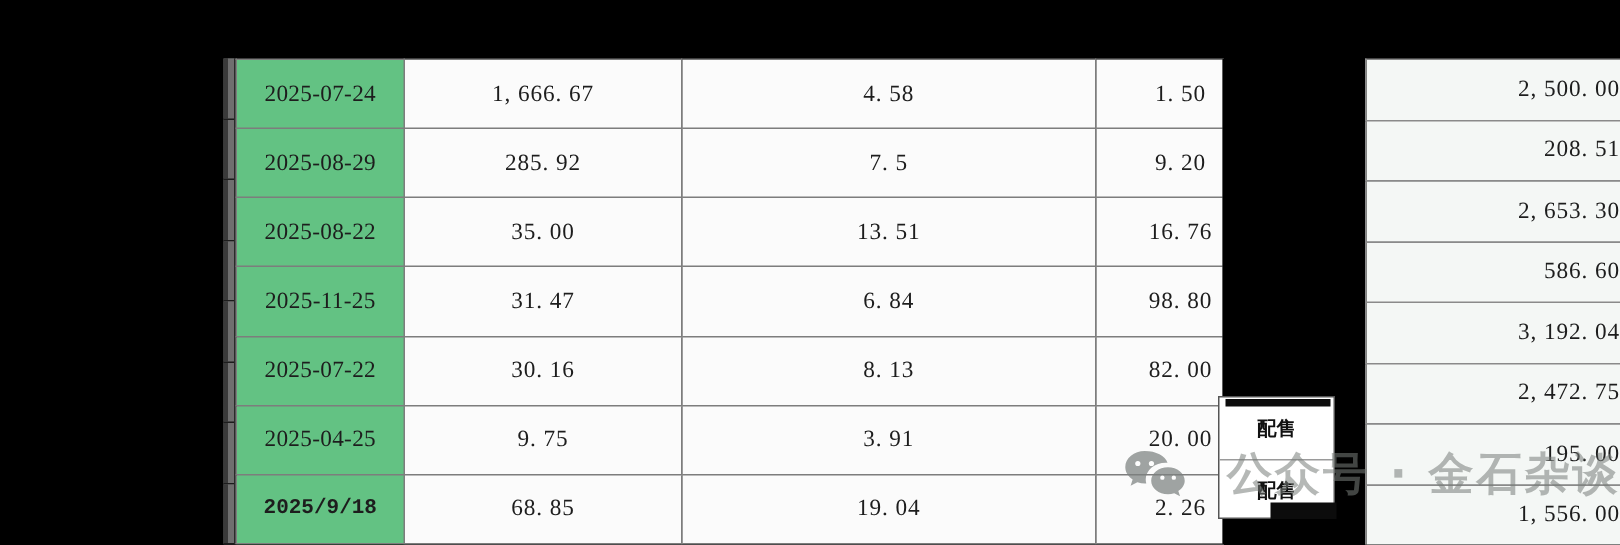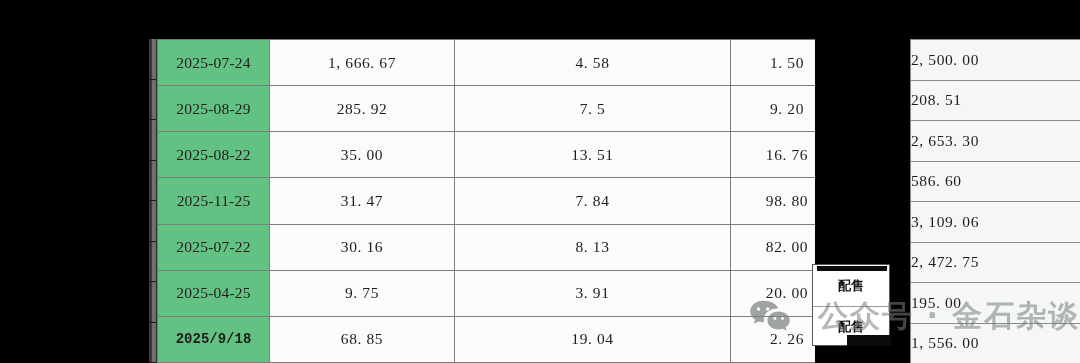--- a/index.html
+++ b/index.html
@@ -80,21 +80,21 @@
     border-collapse: collapse;
     table-layout: fixed;
   }
   .tbl-right td {
     height: 40.5px;
     border: 1px solid #8a8a8a;
     border-right: none;
     background: #f4f7f5;
     font-size: 15.5px;
     color: #1d1d1d;
-    text-align: left;
+    text-align: right;
     vertical-align: middle;
     letter-spacing: 0.6px;
     padding: 0;
   }
 
   
   .popup {
     position: absolute;
     left: 812px; top: 264px;
     width: 78px; height: 82px;
@@ -178,21 +178,21 @@
         </tr>
         <tr>
           <td class="c-date">2025-08-22</td>
           <td class="c-n1">35. 00</td>
           <td class="c-n2">13. 51</td>
           <td class="c-n3">16. 76</td>
         </tr>
         <tr>
           <td class="c-date">2025-11-25</td>
           <td class="c-n1">31. 47</td>
-          <td class="c-n2">7. 84</td>
+          <td class="c-n2">6. 84</td>
           <td class="c-n3">98. 80</td>
         </tr>
         <tr>
           <td class="c-date">2025-07-22</td>
           <td class="c-n1">30. 16</td>
           <td class="c-n2">8. 13</td>
           <td class="c-n3">82. 00</td>
         </tr>
         <tr>
           <td class="c-date">2025-04-25</td>
@@ -219,21 +219,21 @@
         <tr>
           <td>208. 51</td>
         </tr>
         <tr>
           <td>2, 653. 30</td>
         </tr>
         <tr>
           <td>586. 60</td>
         </tr>
         <tr>
-          <td>3, 109. 06</td>
+          <td>3, 192. 04</td>
         </tr>
         <tr>
           <td>2, 472. 75</td>
         </tr>
         <tr>
           <td>195. 00</td>
         </tr>
         <tr>
           <td>1, 556. 00</td>
         </tr>

